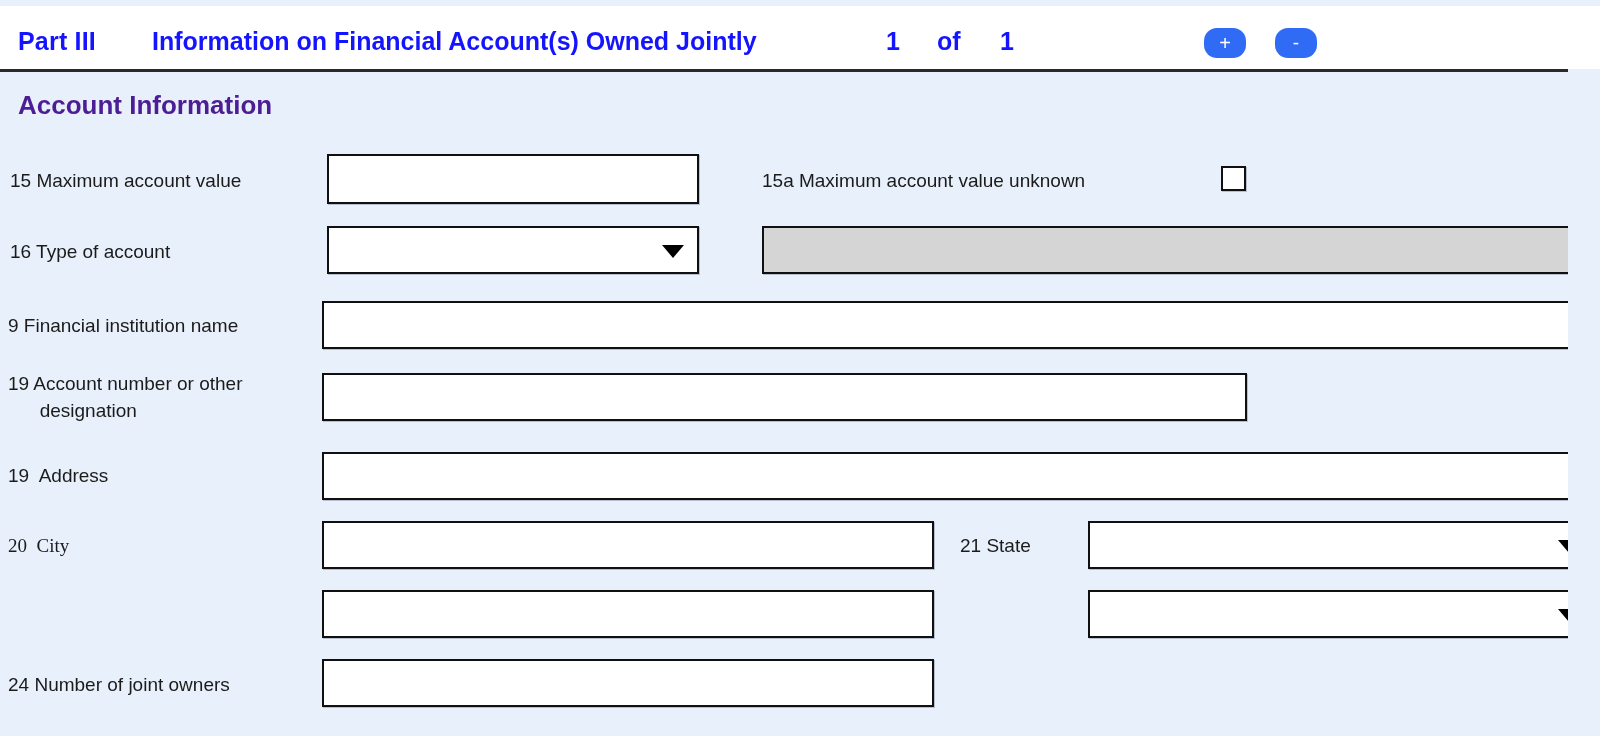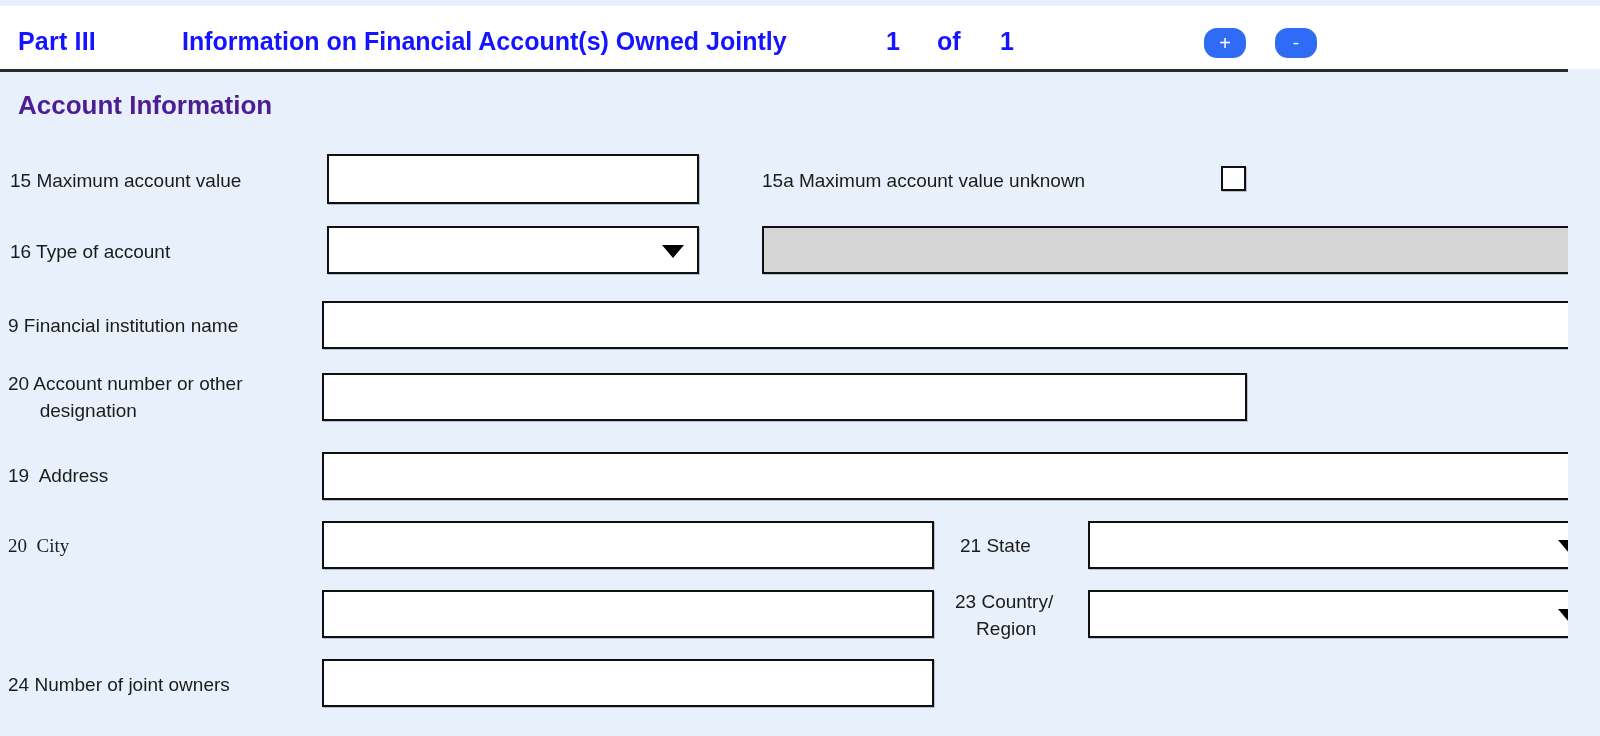--- a/index.html
+++ b/index.html
@@ -51,21 +51,20 @@
     letter-spacing: 0.2px;
     white-space: nowrap;
   }
   .part-title {
     position: absolute;
     left: 152px; top: 27px;
     font-size: 25px;
     font-weight: bold;
     color: #1414ff;
     white-space: nowrap;
-    margin-left: 30px;
   }
   .part-index {
     position: absolute;
     left: 886px; top: 27px;
     font-size: 25px;
     font-weight: bold;
     color: #1414ff;
     white-space: nowrap;
   }
   .part-of {
@@ -197,39 +196,37 @@
 
   <div class="lbl" style="left:10px; top:238px;">16 Type of account</div>
   <div class="fld" style="left:327px; top:226px; width:372px; height:48px;">
     <span class="caret" style="right:13px; top:17px;"></span>
   </div>
   <div class="fld gray" style="left:762px; top:226px; width:833px; height:48px;"></div>
 
   <div class="lbl" style="left:8px; top:312px;">9 Financial institution name</div>
   <input class="fld" type="text" style="left: 322px; top: 301px; width: 1273px; height: 48px;" value="">
 
-  <div class="lbl" style="left:8px; top:370px;">20 Account number or other
+  <div class="lbl" style="left:8px; top:370px;">19 Account number or other
       designation</div>
   <input class="fld" type="text" style="left: 322px; top: 373px; width: 925px; height: 48px;" value="">
 
   <div class="lbl" style="left:8px; top:462px;">19  Address</div>
   <input class="fld" type="text" style="left: 322px; top: 452px; width: 1273px; height: 48px;" value="">
 
   <div class="lbl" style="left:8px; top:532px;font-family:Liberation Serif, serif;">20  City</div>
   <input class="fld" type="text" style="left: 322px; top: 521px; width: 612px; height: 48px;" value="">
 
   <div class="lbl" style="left:960px; top:532px;">21 State</div>
   <div class="fld" style="left:1088px; top:521px; width:507px; height:48px;">
     <span class="caret" style="right:13px; top:17px;"></span>
   </div>
 
   <input class="fld" type="text" style="left: 322px; top: 590px; width: 612px; height: 48px;" value="">
 
-  <div class="lbl" style="left:955px; top:588px;">23 Country/
-    Region</div>
   <div class="fld" style="left:1088px; top:590px; width:507px; height:48px;">
     <span class="caret" style="right:13px; top:17px;"></span>
   </div>
 
   <div class="lbl" style="left:8px; top:671px;">24 Number of joint owners</div>
   <input class="fld" type="text" style="left: 322px; top: 659px; width: 612px; height: 48px;" value="">
 
   <div class="right-margin"></div>
 
 </div>

